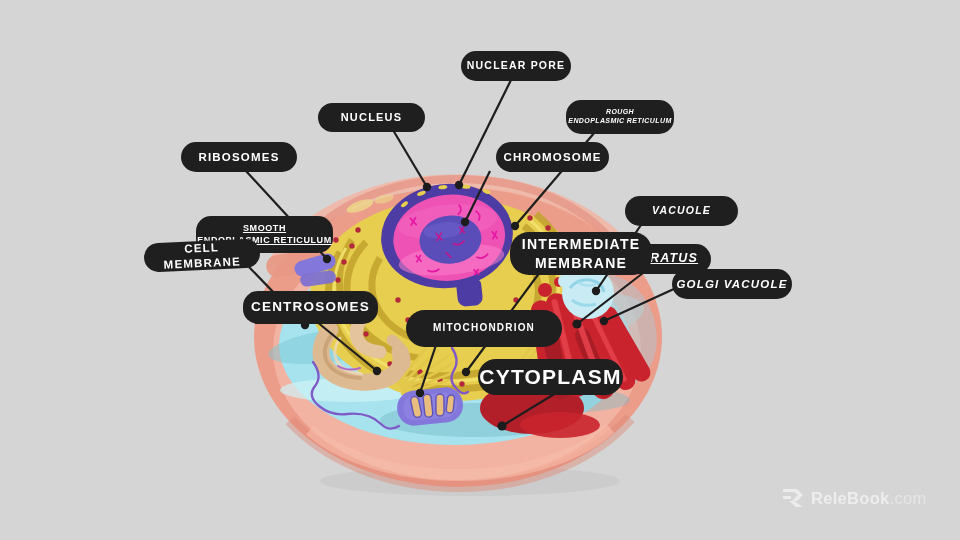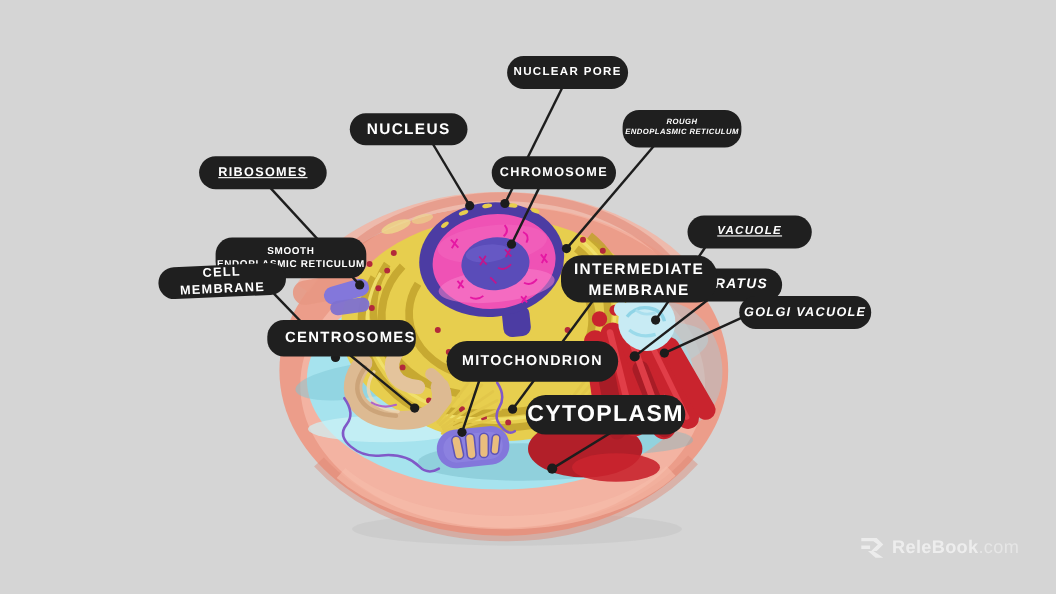--- a/index.html
+++ b/index.html
@@ -7,21 +7,21 @@
        font-family:"Liberation Sans","DejaVu Sans",sans-serif;}
   #stage{position:relative;width:960px;height:480px;background:#d5d5d5;}
   #cell-svg{position:absolute;left:0;top:0;}
   .pill{position:absolute;background:#1F1F1F;color:#fff;display:flex;flex-direction:column;
         align-items:center;justify-content:center;text-align:center;
         font-weight:700;letter-spacing:1.2px;line-height:1.25;
         border-radius:15px;box-sizing:border-box;z-index:4;}
   .pill.tall{border-radius:19px;text-align:center;}
   .pill .l2:empty{display:none;}
   .italic{font-style:italic;}
-  .under{z-index:3;}
+  .under{z-index:3;text-decoration:underline;}
   .over{z-index:5;}
   #watermark{position:absolute;left:781px;top:487px;display:flex;align-items:center;
              gap:6px;z-index:6;}
   #wm-text{font-size:16.5px;color:rgba(255,255,255,0.58);font-weight:700;letter-spacing:.3px;}
   #wm-text .suffix{font-weight:400;color:rgba(255,255,255,0.40);}
 </style>
 </head>
 <body>
 
 <div id="stage">
@@ -238,68 +238,68 @@
       <circle cx="604" cy="321" r="4.2"></circle>
       <circle cx="420" cy="393" r="4.2"></circle>
       <circle cx="502" cy="426" r="4.6"></circle>
     </g>
   </svg>
 
   <div class="pill" style="left:461px;top:51px;width:110px;height:30px;font-size:10.5px;">
     <span>NUCLEAR PORE</span>
   </div>
 
-  <div class="pill" style="left:318px;top:103px;width:107px;height:29px;font-size:14px;">
+  <div class="pill" style="left:318px;top:103px;width:107px;height:29px;font-size:11px;">
     <span>NUCLEUS</span>
   </div>
 
   <div class="pill italic" style="left:566px;top:100px;width:108px;height:34px;font-size:7px;letter-spacing:.4px;">
     <span>ROUGH</span>
     <span class="l2">ENDOPLASMIC RETICULUM</span>
   </div>
 
-  <div class="pill" style="left:181px;top:142px;width:116px;height:30px;font-size:11.5px;text-decoration:underline;">
+  <div class="pill" style="left:181px;top:142px;width:116px;height:30px;font-size:11.5px;">
     <span>RIBOSOMES</span>
   </div>
 
-  <div class="pill" style="left:447px;top:142px;width:113px;height:30px;font-size:11.5px;">
+  <div class="pill" style="left:496px;top:142px;width:113px;height:30px;font-size:11.5px;">
     <span>CHROMOSOME</span>
   </div>
 
   <div class="pill under" style="left:196px;top:216px;width:137px;height:37px;font-size:9px;letter-spacing:.6px;">
     <span>SMOOTH</span>
     <span class="l2">ENDOPLASMIC RETICULUM</span>
   </div>
 
   <div class="pill" style="left:144px;top:241px;width:116px;height:29px;font-size:11.5px;transform:rotate(-2.5deg);">
     <span>CELL MEMBRANE</span>
   </div>
 
-  <div class="pill italic" style="left:625px;top:196px;width:113px;height:30px;font-size:10.5px;text-decoration:underline;">
+  <div class="pill italic" style="left:625px;top:196px;width:113px;height:30px;font-size:10.5px;">
     <span>VACUOLE</span>
   </div>
 
   <div class="pill italic under" style="left:548px;top:244px;width:163px;height:30px;font-size:12.5px;">
     <span>GOLGI APPARATUS</span>
   </div>
 
   <div class="pill tall over" style="left:510px;top:232px;width:142px;height:43px;font-size:14px;line-height:1.3;">
     <span>INTERMEDIATE</span>
     <span class="l2">MEMBRANE</span>
   </div>
 
   <div class="pill italic" style="left:672px;top:269px;width:120px;height:30px;font-size:11.5px;">
     <span>GOLGI VACUOLE</span>
   </div>
 
-  <div class="pill" style="left:243px;top:291px;width:135px;height:33px;font-size:13.5px;align-items:flex-end;">
+  <div class="pill" style="left:243px;top:291px;width:135px;height:33px;font-size:13.5px;">
     <span>CENTROSOMES</span>
   </div>
 
-  <div class="pill tall" style="left:406px;top:310px;width:156px;height:37px;font-size:13px;">
+  <div class="pill tall" style="left:406px;top:310px;width:156px;height:37px;font-size:10px;">
     <span>MITOCHONDRION</span>
   </div>
 
   <div class="pill tall" style="left:478px;top:359px;width:145px;height:36px;font-size:21px;">
     <span>CYTOPLASM</span>
   </div>
 
   <div id="watermark">
     <svg width="24" height="22" viewBox="0 0 24 22">
       <g fill="rgba(255,255,255,0.55)">

